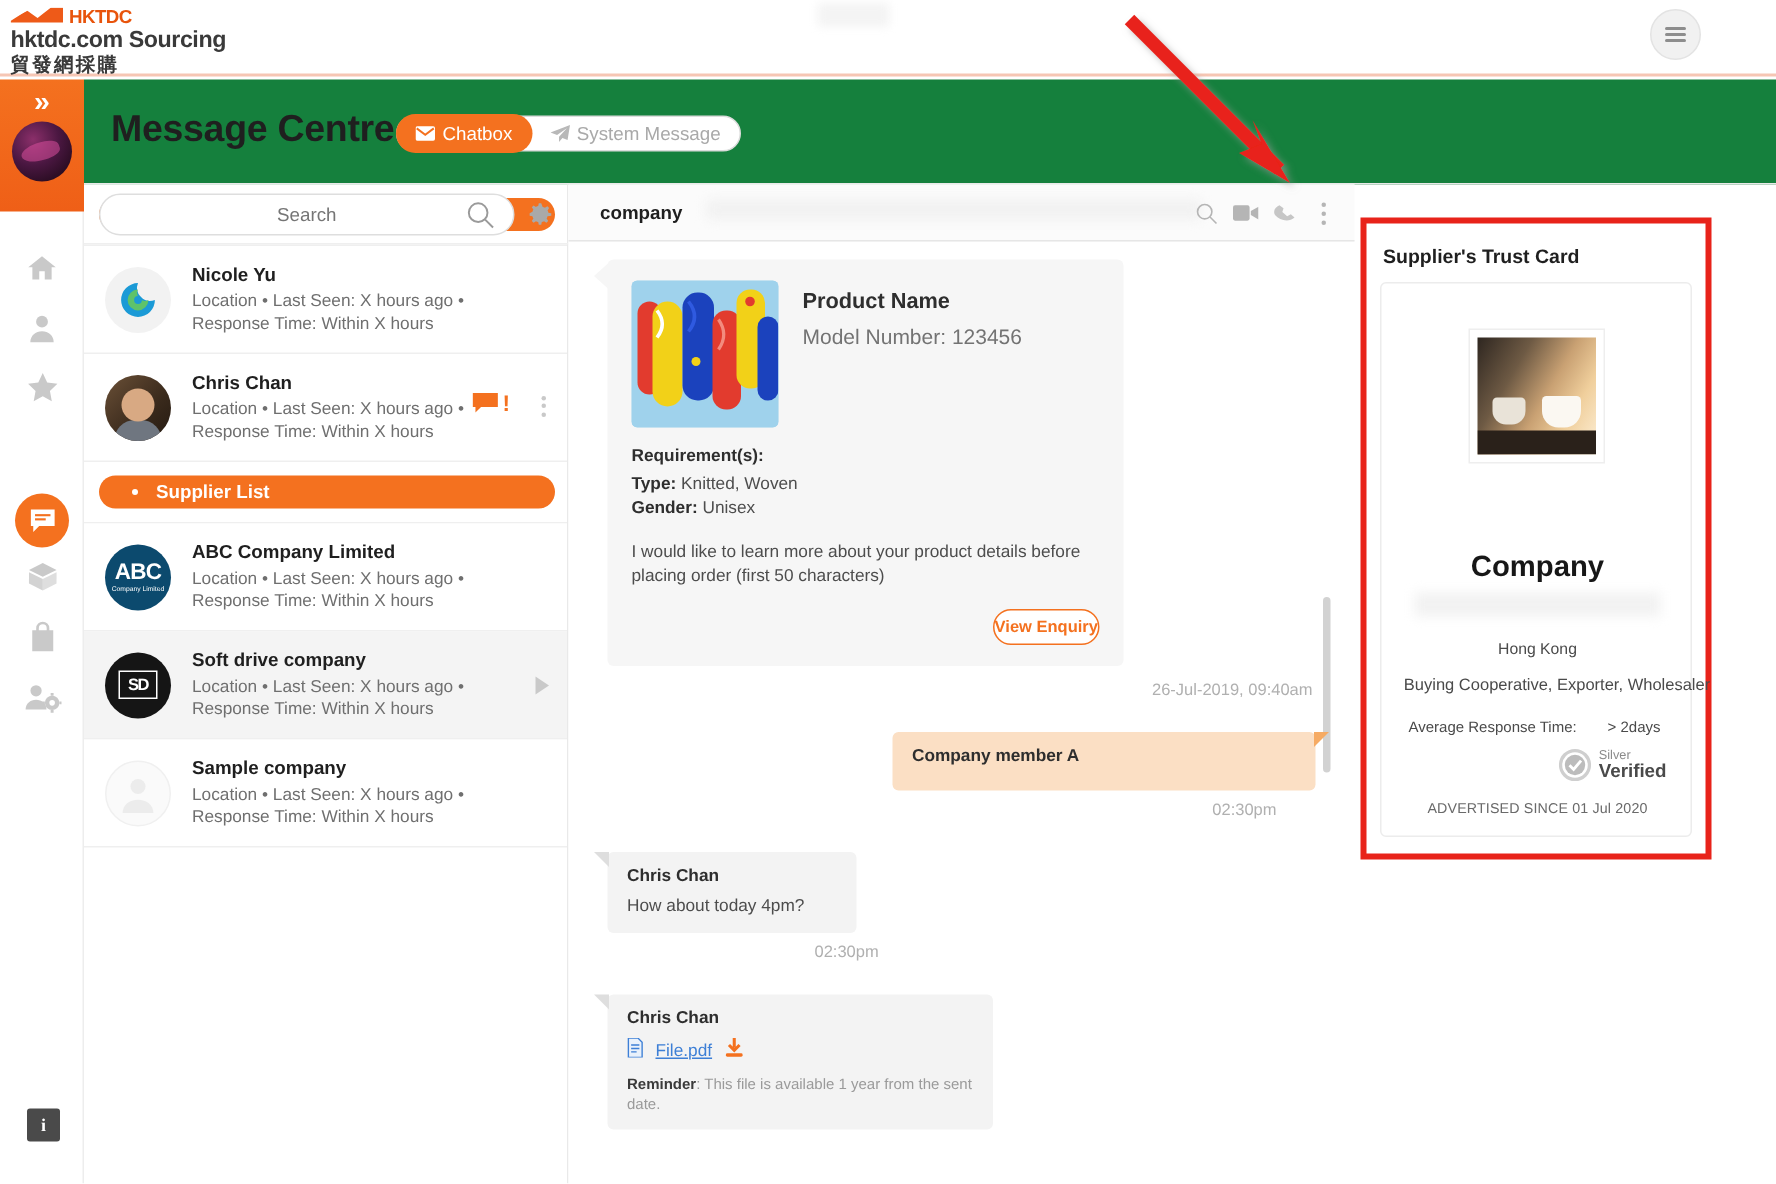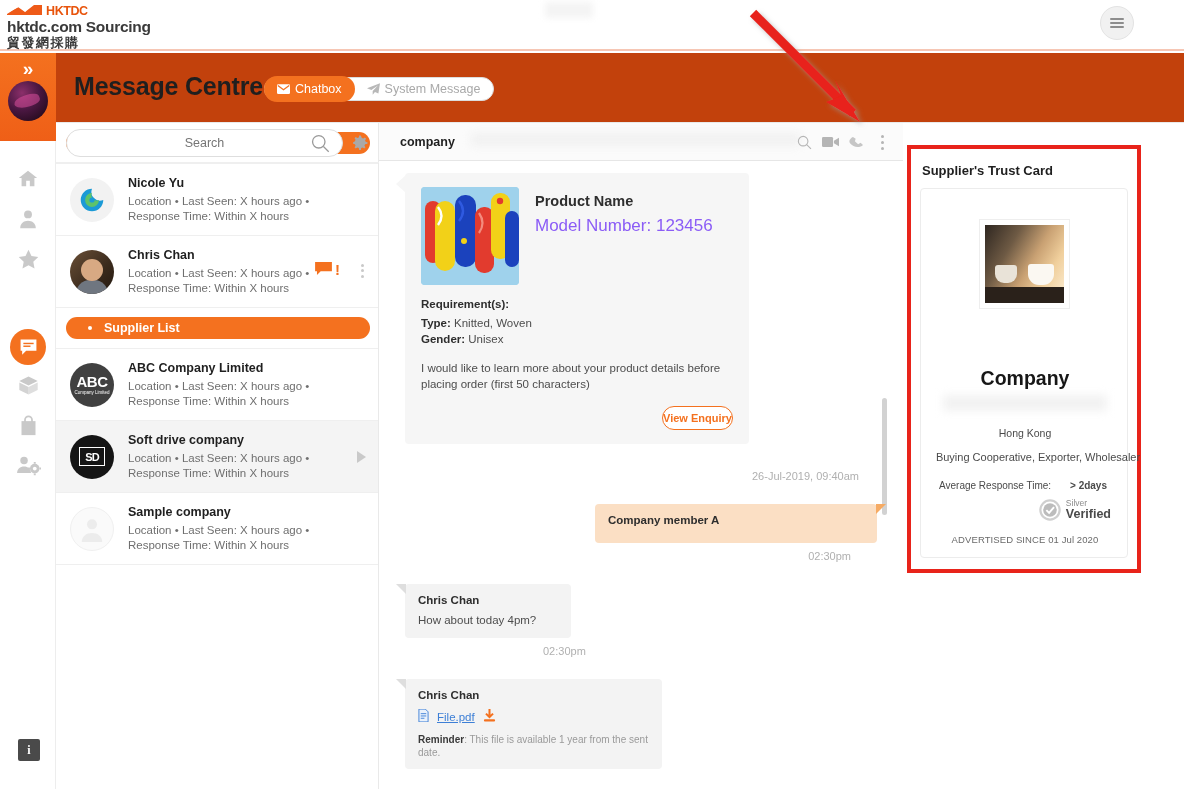--- a/index.html
+++ b/index.html
@@ -85,21 +85,21 @@
   .info-badge{
     position:absolute; left:18px; top:686px; width:22px; height:22px;
     background:#4a4a4a; color:#fff; font-size:12px; font-weight:bold;
     display:flex; align-items:center; justify-content:center;
     border-radius:2px; font-family:"Liberation Serif", serif;
   }
 
   
   #titlerow{
     position:absolute; left:56px; top:53px; width:1128px; height:70px;
-    background:#c2410c; border-bottom:1px solid #e9e9e9;
+    background:#15803d; border-bottom:1px solid #e9e9e9;
   }
   #page-title{
     position:absolute; left:18px; top:19px;
     font-size:25px; font-weight:bold; color:#1f1f1f; letter-spacing:-0.2px;
   }
   .tabpill{
     position:absolute; left:208px; top:24px;
     height:24px; border:1px solid #dcdcdc; border-radius:13px;
     display:flex; align-items:center; background:#fff;
   }
@@ -159,21 +159,21 @@
   .av-chris{ background:linear-gradient(135deg,#6b5037 0%,#3a2a1c 60%,#241a11 100%); }
   .av-chris:after{
     content:""; position:absolute; left:11px; top:9px; width:22px; height:22px;
     border-radius:50%; background:#d8a983;
   }
   .av-chris:before{
     content:""; position:absolute; left:6px; top:30px; width:32px; height:18px;
     border-radius:14px 14px 0 0; background:#6f7680;
   }
   .av-abc{
-    background:#404040; color:#fff; display:flex; flex-direction:column;
+    background:#0c4a6e; color:#fff; display:flex; flex-direction:column;
     align-items:center; justify-content:center;
   }
   .av-abc .b{ font-size:15px; font-weight:bold; letter-spacing:-0.5px; line-height:15px;}
   .av-abc .s{ font-size:4.5px; letter-spacing:0px; margin-top:1px;}
   .av-soft{
     background:#151515; display:flex; align-items:center; justify-content:center;
   }
   .av-soft .sq{
     width:26px;height:19px;border:1.5px solid #fff;color:#fff;font-size:11px;
     font-weight:bold;display:flex;align-items:center;justify-content:center;
@@ -227,31 +227,31 @@
     content:""; position:absolute; left:-9px; top:2px;
     width:0;height:0;border-right:10px solid #f6f6f6;
     border-top:9px solid transparent; border-bottom:9px solid transparent;
   }
   .prodrow{ display:flex; gap:16px; }
   .prodimg{
     width:98px;height:98px;border-radius:4px;flex:none;
     background:#9fd2ec; position:relative; overflow:hidden;
   }
   .prodname{ font-size:14.5px; font-weight:bold; color:#2e2e2e; margin-top:6px;}
-  .prodmodel{ font-size:17px; color:#8b5cf6; margin-top:7px;}
+  .prodmodel{ font-size:14px; color:#737373; margin-top:7px;}
   .req-t{ font-size:11.5px; font-weight:bold; color:#2e2e2e; margin-top:13px;}
   .req-l{ font-size:11.5px; color:#4d4d4d; margin-top:6px; line-height:14px;}
   .req-l b{ color:#2e2e2e; }
   .card-msg{ font-size:11.5px; color:#4d4d4d; margin-top:14px; line-height:16px;}
   .viewbtn{
     margin:14px 0 0 auto; width:71px; height:24px; border:1.5px solid #f4711f;
     border-radius:13px; color:#f4711f; font-size:11px; font-weight:bold;
     display:flex; align-items:center; justify-content:center; cursor:pointer; background:#fff;
   }
-  .ts-center{ text-align:right; font-size:11px; color:#b0b0b0; margin-top:26px; padding-right:28px;}
+  .ts-center{ text-align:right; font-size:11px; color:#b0b0b0; margin-top:10px; padding-right:12px;}
 
   .bub-right{
     margin-left:auto; width:282px; background:#fbdfc4; border-radius:4px;
     padding:10px 13px; position:relative; margin-top:22px; margin-right:10px;
   }
   .bub-right:after{
     content:""; position:absolute; right:-9px; top:0;
     width:0;height:0;border-left:10px solid #f6ab64;
     border-bottom:10px solid transparent;
   }
@@ -321,21 +321,21 @@
   }
   .tp-loc{
     position:absolute; left:0; top:238px; width:208px; text-align:center;
     font-size:10.5px; color:#4a4a4a;
   }
   .tp-type{
     position:absolute; left:13px; top:262px; width:208px; text-align:center;
     font-size:11px; color:#4a4a4a;
   }
   .tp-rt-label{ position:absolute; left:18px; top:291px; font-size:10px; color:#4a4a4a;}
-  .tp-rt-val{ position:absolute; right:20px; top:291px; font-size:10px; font-weight:bold; color:#4a4a4a;}
+  .tp-rt-val{ position:absolute; right:20px; top:291px; font-size:10px; font-weight:normal; color:#4a4a4a;}
   .tp-verified{
     position:absolute; right:16px; top:310px; display:flex; align-items:flex-start; gap:5px;
   }
   .tp-vtext .s{ font-size:8.5px; color:#8a8a8a; line-height:9px;}
   .tp-vtext .v{ font-size:12.5px; font-weight:bold; color:#4a4a4a; line-height:13px;}
   .tp-adv{
     position:absolute; left:0; top:345px; width:208px; text-align:center;
     font-size:9.5px; color:#6a6a6a; letter-spacing:0.1px;
   }
 

